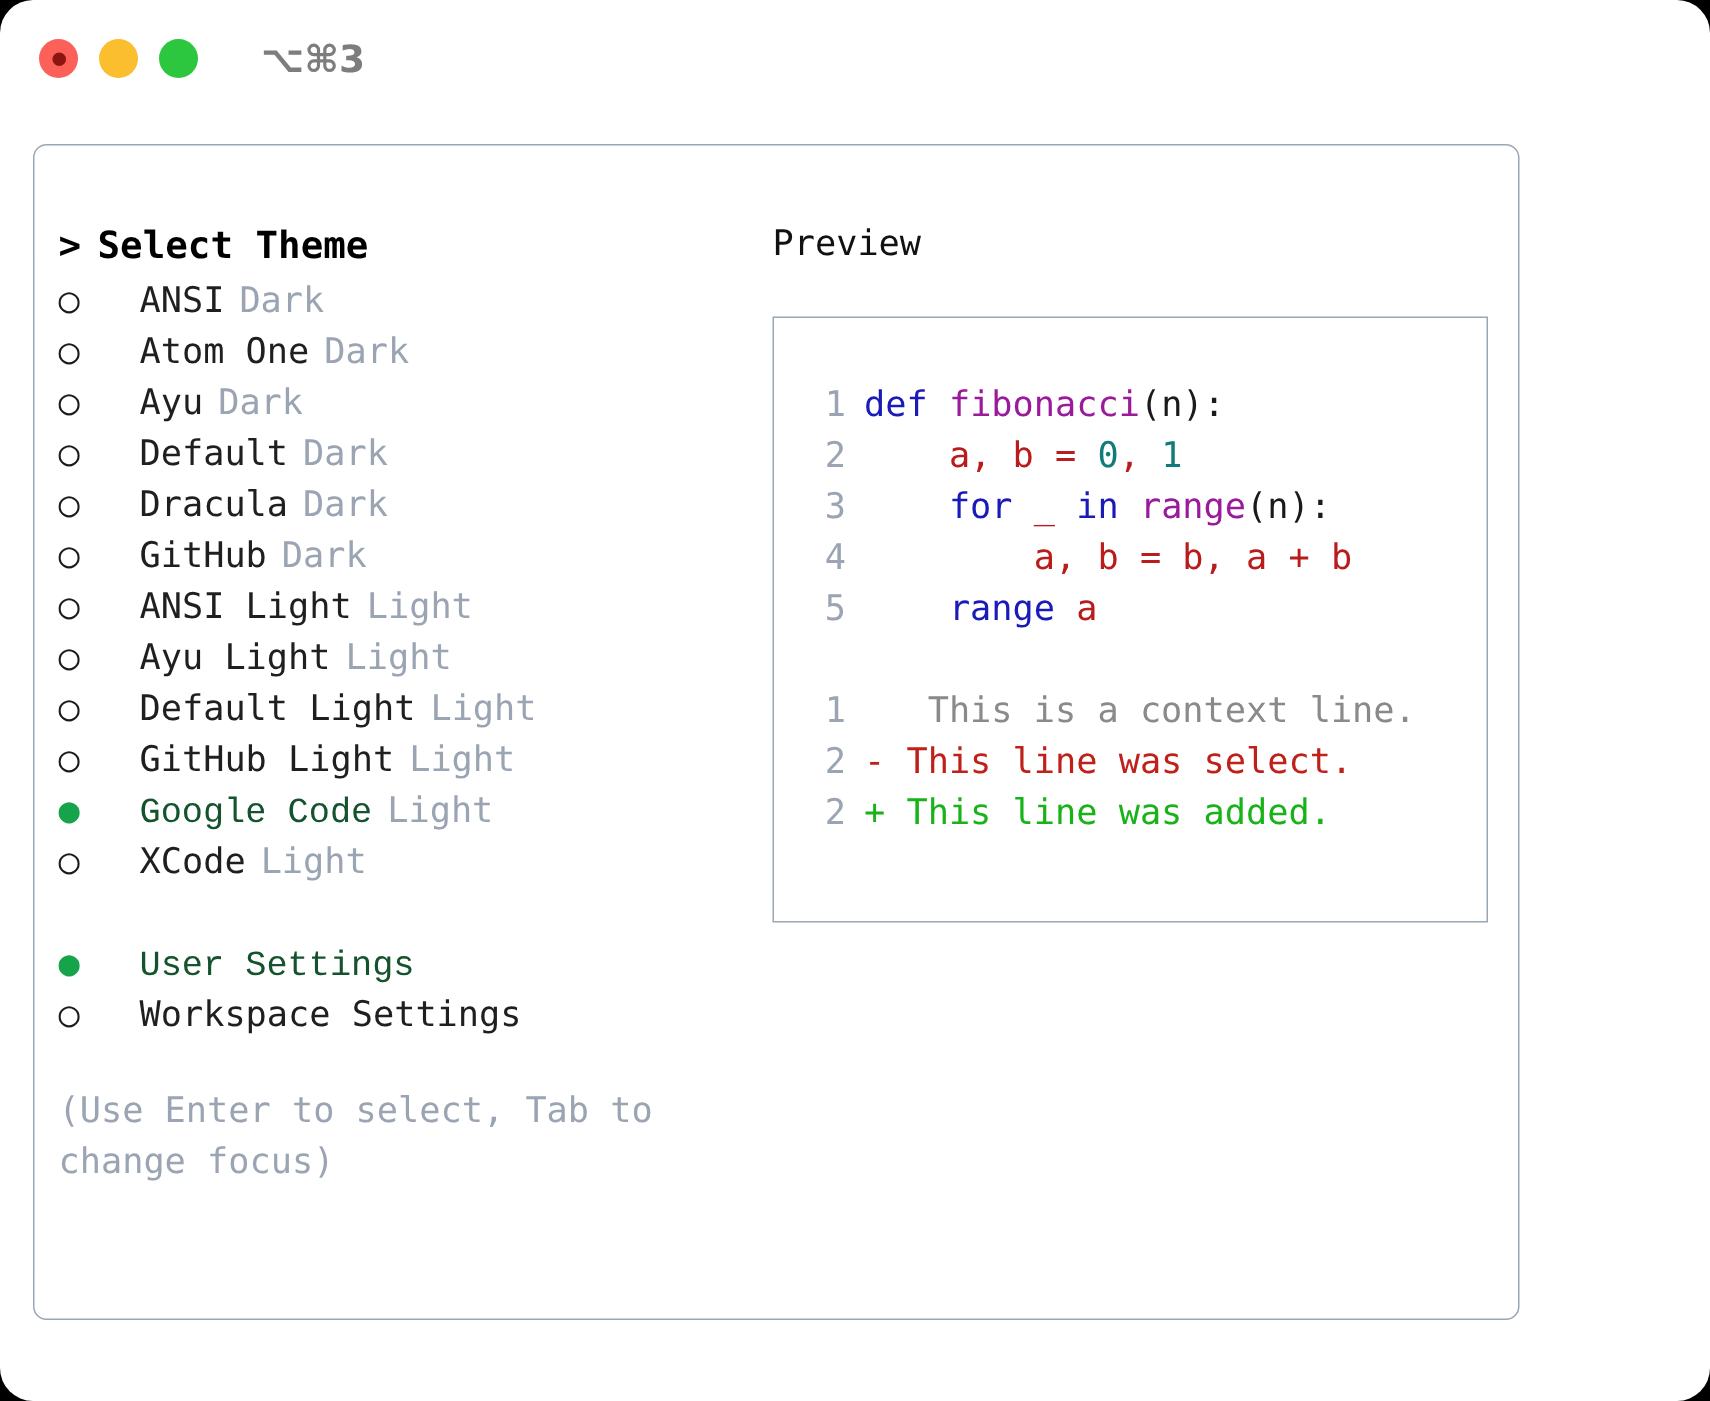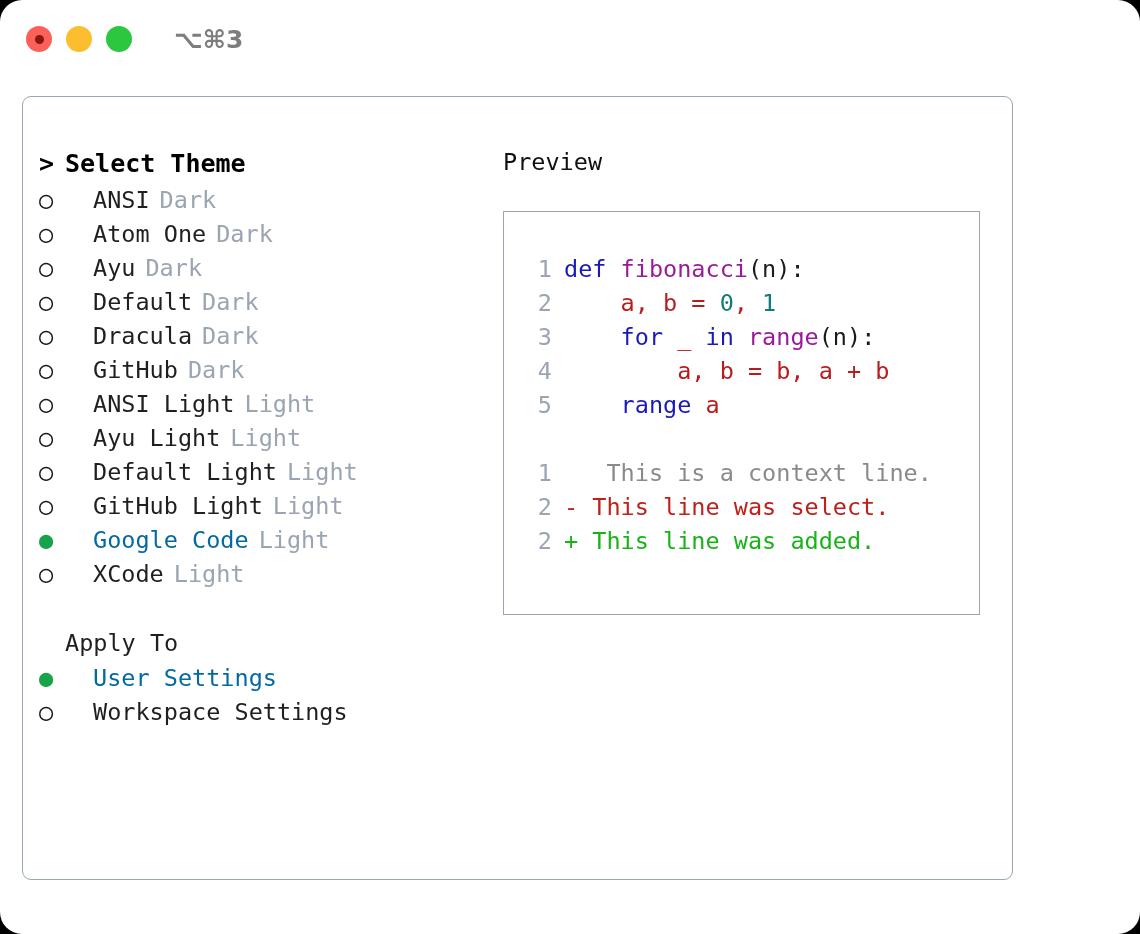--- a/index.html
+++ b/index.html
@@ -117,21 +117,21 @@
   .heading-row {
     height: 38px;
     line-height: 38px;
     font-weight: 700;
     font-size: 25px;
     color: #000000;
   }
   .heading-row .marker { font-weight: 700; font-size: 25px; }
 
   .item-label { color: #1f1f1f; margin-left: 28px; }
-  .item-label.selected { color: #0369a1; }
+  .item-label.selected { color: #14532d; font-family: Liberation Mono, monospace; }
   .variant { color: #9aa4b2; margin-left: 10px; }
 
   .spacer { height: 34px; }
 
   .section-heading {
     height: 36px;
     line-height: 36px;
     font-size: 23.5px;
     color: #1f1f1f;
     padding-left: 26px;
@@ -141,21 +141,21 @@
     margin-top: 30px;
     font-size: 23.5px;
     line-height: 34px;
     color: #9aa4b2;
     width: 410px;
   }
 
   
   .right-col {
     position: absolute;
-    left: 480px;
+    left: 492px;
     top: 48px;
     width: 500px;
   }
 
   .preview-title {
     font-size: 23.5px;
     line-height: 34px;
     color: #111111;
     margin-bottom: 32px;
   }
@@ -227,26 +227,26 @@
             <div class="row"><span class="marker bullet-off">○</span><span class="item-label">ANSI Light</span><span class="variant">Light</span></div>
             <div class="row"><span class="marker bullet-off">○</span><span class="item-label">Ayu Light</span><span class="variant">Light</span></div>
             <div class="row"><span class="marker bullet-off">○</span><span class="item-label">Default Light</span><span class="variant">Light</span></div>
             <div class="row"><span class="marker bullet-off">○</span><span class="item-label">GitHub Light</span><span class="variant">Light</span></div>
             <div class="row"><span class="marker bullet-on">●</span><span class="item-label selected">Google Code</span><span class="variant">Light</span></div>
             <div class="row"><span class="marker bullet-off">○</span><span class="item-label">XCode</span><span class="variant">Light</span></div>
           </div>
 
         <div class="spacer"></div>
 
-        <div class="section-heading">Apply To</div>
         <div id="apply-list">
             <div class="row"><span class="marker bullet-on">●</span><span class="item-label selected">User Settings</span></div>
             <div class="row"><span class="marker bullet-off">○</span><span class="item-label">Workspace Settings</span></div>
           </div>
 
+        <div class="hint">(Use Enter to select, Tab to change focus)</div>
       </div>
 
       <div class="right-col">
         <div class="preview-title">Preview</div>
         <div class="preview-box">
           <div id="code-block">
               <div class="code-line"><span class="lineno">1</span><span><span class="tok-kw">def</span><span class="tok-plain"> </span><span class="tok-fn">fibonacci</span><span class="tok-punc">(n):</span></span></div>
               <div class="code-line"><span class="lineno">2</span><span><span class="tok-plain">    a, b = </span><span class="tok-num">0</span><span class="tok-plain">, </span><span class="tok-num">1</span></span></div>
               <div class="code-line"><span class="lineno">3</span><span><span class="tok-plain">    </span><span class="tok-kw">for</span><span class="tok-plain"> _ </span><span class="tok-kw">in</span><span class="tok-plain"> </span><span class="tok-fn">range</span><span class="tok-punc">(n):</span></span></div>
               <div class="code-line"><span class="lineno">4</span><span><span class="tok-plain">        a, b = b, a + b</span></span></div>

